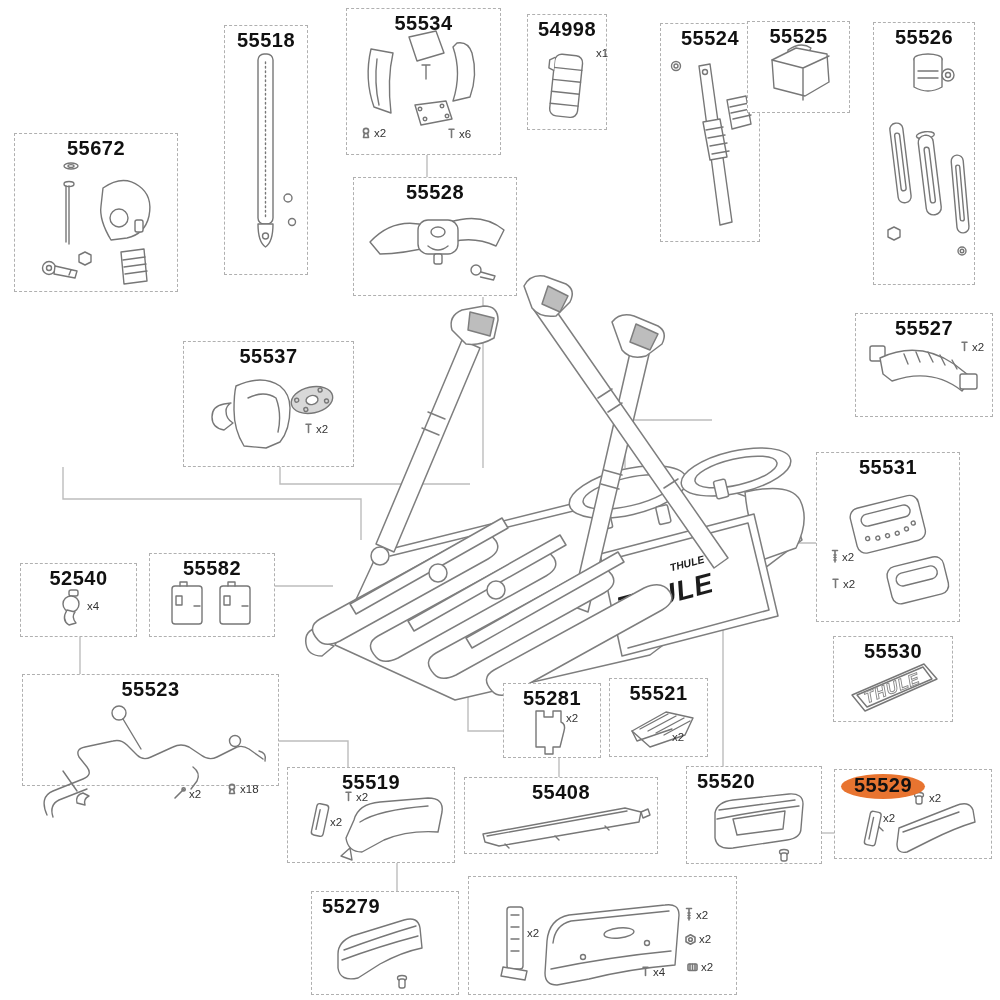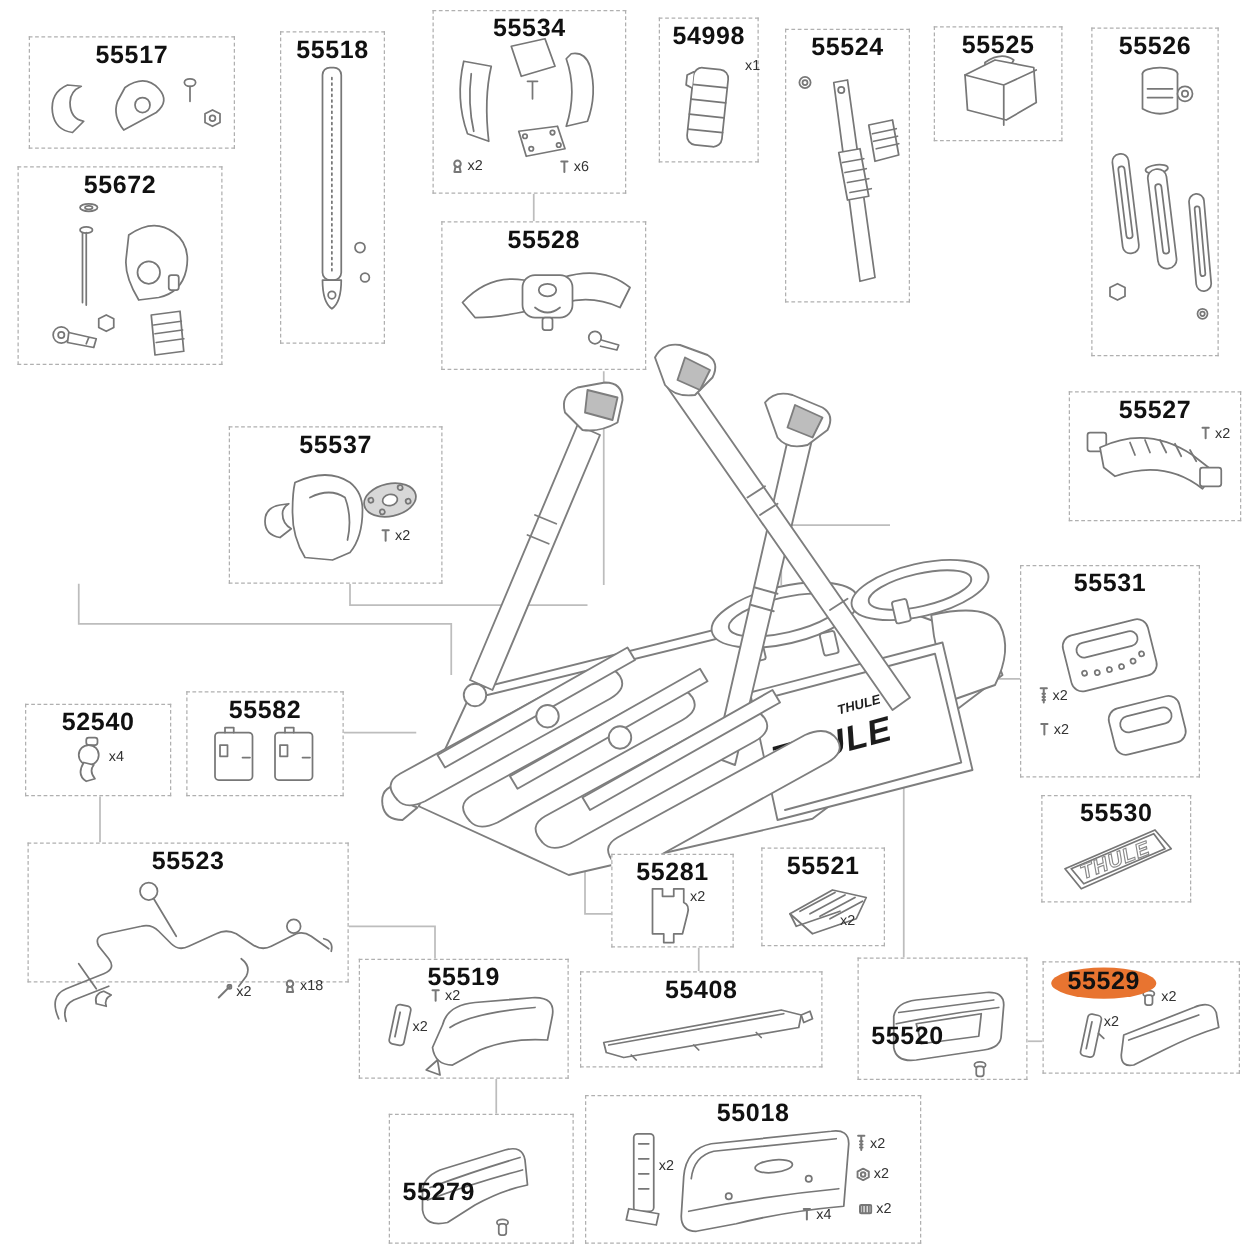--- a/index.html
+++ b/index.html
@@ -2,21 +2,21 @@
 <html><head>
 <meta charset="utf-8">
 <style>
   html,body{margin:0;padding:0;background:#fff;}
   #canvas{position:relative;width:1000px;height:1000px;background:#fff;overflow:hidden;
           font-family:"Liberation Sans",sans-serif;}
   #bgart{position:absolute;left:0;top:0;z-index:1;pointer-events:none;}
   .pbox{position:absolute;border:1.5px dashed #b0b0b0;background:#fff;z-index:2;box-sizing:border-box;}
   .pnum{position:absolute;top:3px;left:0;right:0;text-align:center;font-weight:bold;
         font-size:20px;color:#111;letter-spacing:0.5px;z-index:3;}
-  .pnum-left{right:auto;left:10px;text-align:left;margin-top:48px;}
+  .pnum-left{right:auto;left:10px;text-align:left;}
   .pnum-hl{right:auto;left:6px;top:4px;background:#E87430;border-radius:50%;
            padding:0px 13px 2px 13px;text-align:center;}
   .art{position:absolute;left:0;top:0;z-index:2;}
   .art path,.art rect,.art circle,.art ellipse,.art line,.art polyline,.art polygon{
      stroke:#777;fill:none;stroke-width:1.4;stroke-linejoin:round;stroke-linecap:round;}
   .art .fw{fill:#fff;} .art .fg{fill:#d8d8d8;}
   .qty{position:absolute;display:flex;align-items:center;gap:3px;font-size:11.5px;
        color:#333;z-index:4;white-space:nowrap;}
   .qty em{font-style:normal;}
   .qicon path,.qicon polygon,.qicon circle,.qicon rect,.qicon line{
@@ -101,32 +101,20 @@
       <path class="fw" d="M350,604 l152,-86 l6,10 l-152,86 z"></path>
       <path class="fw" d="M408,621 l152,-86 l6,10 l-152,86 z"></path>
       <path class="fw" d="M466,638 l152,-86 l6,10 l-152,86 z"></path>
       <circle class="fw" cx="380" cy="556" r="9"></circle>
           <circle class="fw" cx="438" cy="573" r="9"></circle>
       <circle class="fw" cx="496" cy="590" r="9"></circle>
     </g>
   </g>
 </svg>
 
-<div class="pbox" style="left:23px;top:29px;width:165px;height:90px">
-  <div class="pnum">55517</div>
-  <svg class="art" width="165" height="90" viewBox="0 0 165 90">
-    <path class="fw" d="M30,38 q-14,6 -12,22 q2,14 16,16 l9,-9 q-11,-2 -11,-15 q0,-9 9,-13 z"></path>
-    <path class="fw" d="M76,40 q16,-11 27,1 q9,10 -2,19 l-26,14 q-9,-11 -5,-23 z"></path>
-    <circle cx="90" cy="54" r="6"></circle>
-    <ellipse class="fw" cx="128" cy="36" rx="4.5" ry="3"></ellipse>
-        <path d="M128,39 v12"></path>
-    <polygon class="fw" points="146,58 152,61 152,68 146,71 140,68 140,61"></polygon>
-        <circle cx="146" cy="64.5" r="2.3"></circle>
-  </svg>
-</div>
 
 <div class="pbox" style="left:224px;top:25px;width:84px;height:250px">
   <div class="pnum">55518</div>
   <svg class="art" width="84" height="250" viewBox="0 0 84 250">
     <rect class="fw" x="33" y="28" width="15" height="170" rx="6"></rect>
     <line x1="40.5" y1="36" x2="40.5" y2="192" stroke="#999" stroke-width="10" stroke-dasharray="1.5,3"></line>
     <path class="fw" d="M33,198 q0,18 7.5,23 q7.5,-5 7.5,-23 z"></path>
         <circle cx="40.5" cy="210" r="3"></circle>
     <circle class="fw" cx="63" cy="172" r="4"></circle>
         <circle class="fw" cx="67" cy="196" r="3.5"></circle>
@@ -169,21 +157,21 @@
           <rect class="fw" x="24" y="40" width="28" height="62" rx="7"></rect>
     <path d="M24,54 h28 M24,66 h28 M24,78 h28 M24,90 h28"></path>
           <path class="fw" d="M24,44 l-5,3 v8 l5,2"></path>
         </g>
   </svg>
   <span class="qty" style="left:68px;top:32px">
         <em>x1</em>
       </span>
 </div>
 
-<div class="pbox" style="left:628px;top:23px;width:100px;height:219px">
+<div class="pbox" style="left:660px;top:23px;width:100px;height:219px">
   <div class="pnum">55524</div>
   <svg class="art" width="100" height="219" viewBox="0 0 100 219">
     <circle cx="15" cy="42" r="4.5"></circle>
         <circle cx="15" cy="42" r="2"></circle>
     <path class="fw" d="M38,42 l11,-2 l22,158 l-12,3 z"></path>
         <circle cx="44" cy="48" r="2.5"></circle>
     <path class="fw" d="M42,98 l17,-3 l7,38 l-17,3 z"></path>
         <path d="M45,106 l17,-3 M47,114 l17,-3 M49,122 l17,-3 M51,130 l17,-3"></path>
     <path class="fw" d="M66,76 l19,-4 l5,28 l-19,5 z"></path>
         <path d="M69,83 l19,-4 M70,89 l19,-4 M72,95 l18,-4"></path>
@@ -383,21 +371,21 @@
       </span>
   <span class="qty" style="left:204px;top:108px">
     <svg class="qicon" width="10" height="12" viewBox="0 0 10 12">
           <circle cx="5" cy="4" r="2.6"></circle>
           <path d="M3.5,6 l-1,4.5 h5 l-1,-4.5"></path>
         </svg>
     <em>x18</em>
       </span>
 </div>
 
-<div class="pbox" style="left:489px;top:683px;width:98px;height:75px">
+<div class="pbox" style="left:503px;top:683px;width:98px;height:75px">
   <div class="pnum">55281</div>
   <svg class="art" width="98" height="75" viewBox="0 0 98 75">
     <path class="fw" d="M32,36 v-9 h8 v6 h9 v-6 h8 v11 q5,2 3,9 l-4,16 h-7 v7 h-8 v-7 h-9 z"></path>
   </svg>
   <span class="qty" style="left:62px;top:28px">
         <em>x2</em>
       </span>
 </div>
 
 <div class="pbox" style="left:609px;top:678px;width:99px;height:79px">
@@ -478,21 +466,20 @@
   <div class="pnum pnum-left">55279</div>
   <svg class="art" width="148" height="104" viewBox="0 0 148 104">
     <path class="fw" d="M26,62 Q26,50 40,44 L92,28 Q106,24 108,36 L110,56 Q90,60 68,72 L46,86 Q28,90 26,76 Z"></path>
     <path d="M32,58 Q70,44 104,34 M30,68 Q68,54 106,44"></path>
     <ellipse class="fw" cx="90" cy="86" rx="4.5" ry="2.5"></ellipse>
         <rect class="fw" x="87" y="87" width="6" height="9" rx="2"></rect>
   </svg>
 </div>
 
 <div class="pbox" style="left:468px;top:876px;width:269px;height:119px">
-  <div class="pnum">55018</div>
   <svg class="art" width="269" height="119" viewBox="0 0 269 119">
     <rect class="fw" x="38" y="30" width="16" height="62" rx="3"></rect>
     <path d="M42,38 h8 M42,50 h8 M42,62 h8 M42,74 h8"></path>
     <path class="fw" d="M34,90 l24,4 l-2,9 l-24,-4 z"></path>
     <path class="fw" d="M78,64 Q80,42 100,38 L196,28 Q210,26 210,38 L206,88 Q160,92 120,102 L88,108 Q76,108 76,96 Z"></path>
     <path d="M84,66 Q86,48 102,44 L200,34 M82,92 Q140,80 202,74"></path>
     <ellipse class="fw" transform="rotate(-6 150 56)" cx="150" cy="56" rx="15" ry="5"></ellipse>
     <circle cx="114" cy="80" r="2.5"></circle>
         <circle cx="178" cy="66" r="2.5"></circle>
   </svg>

